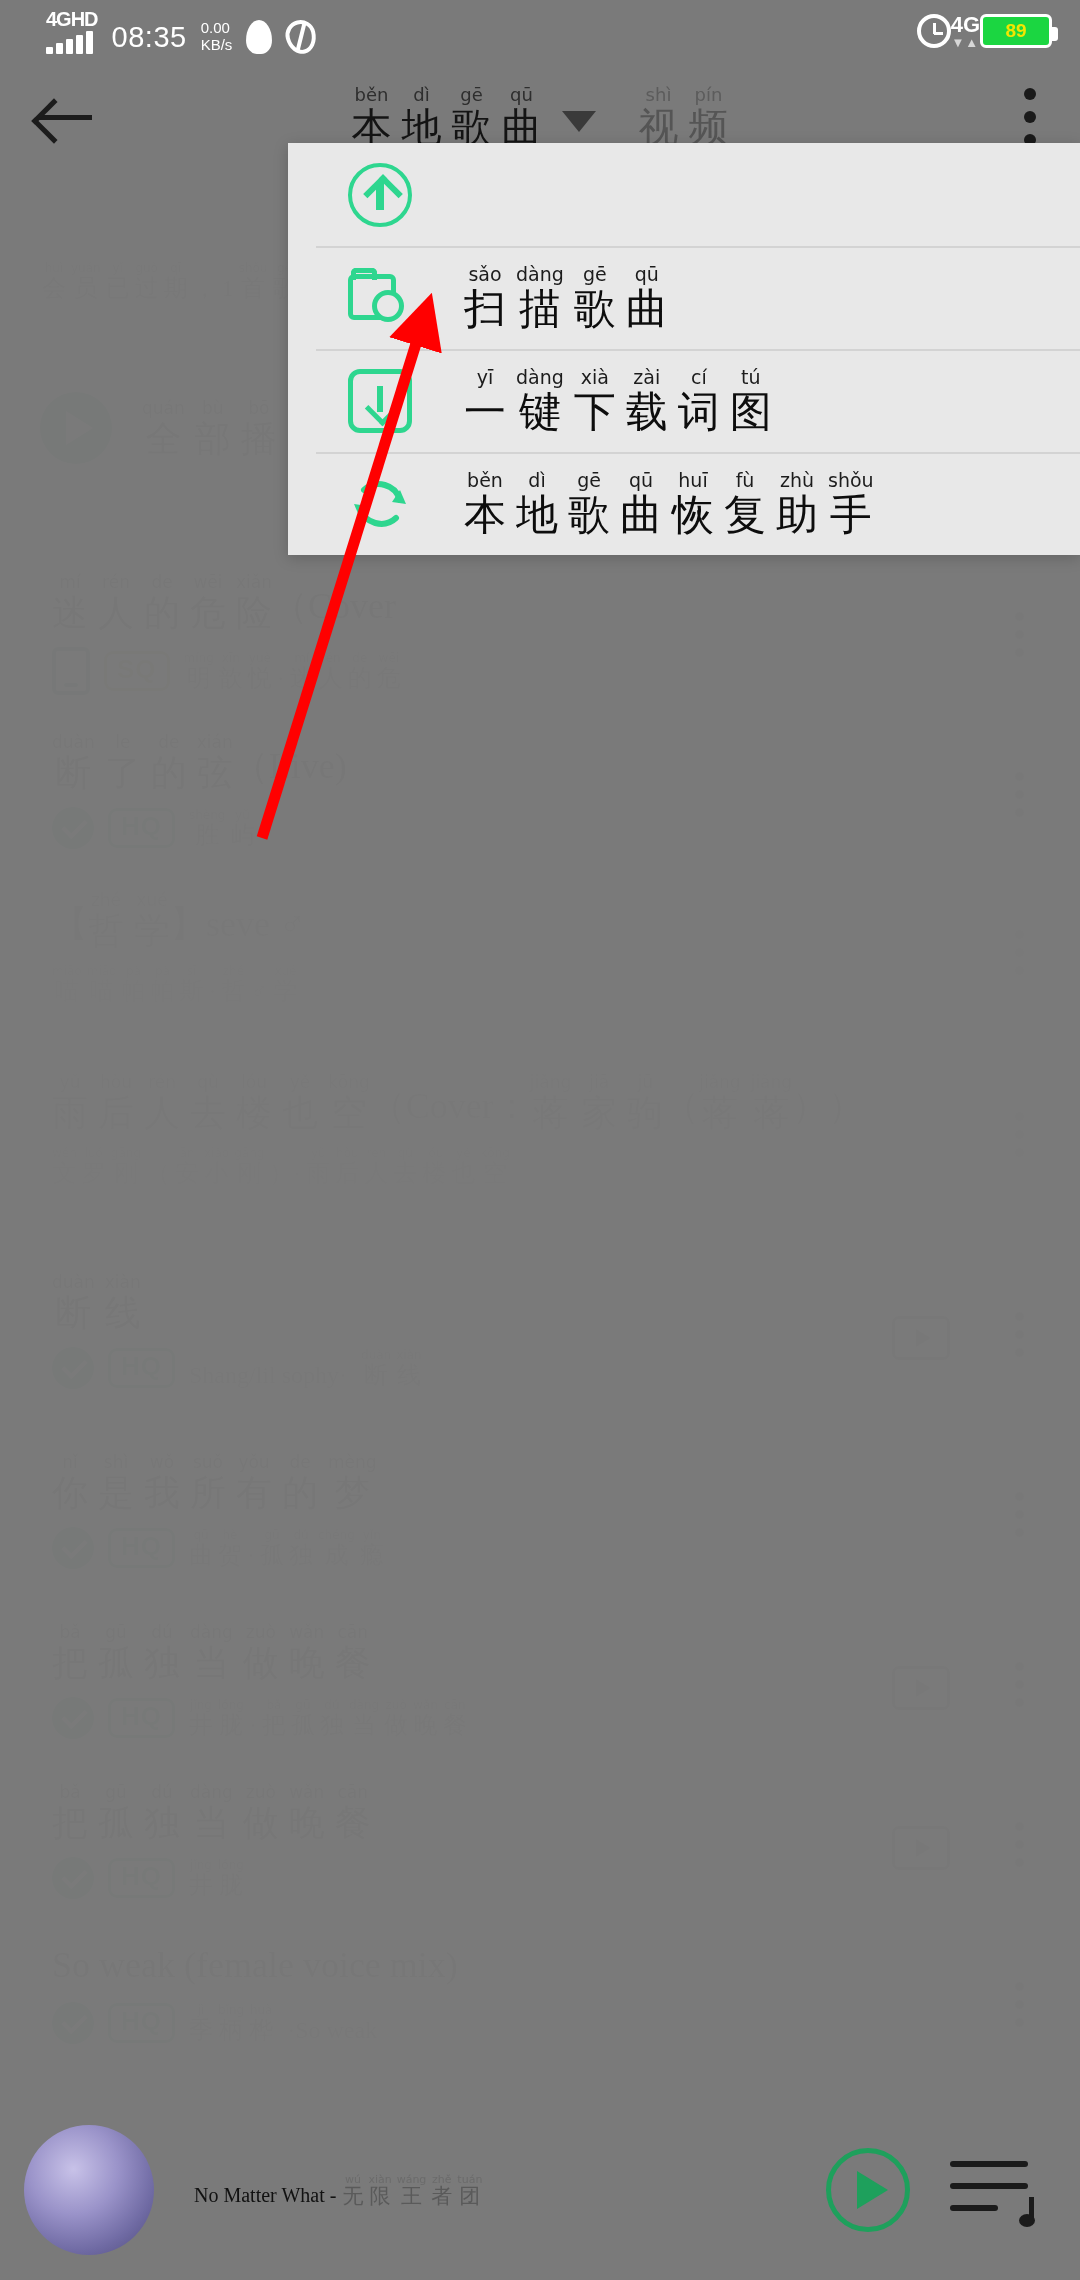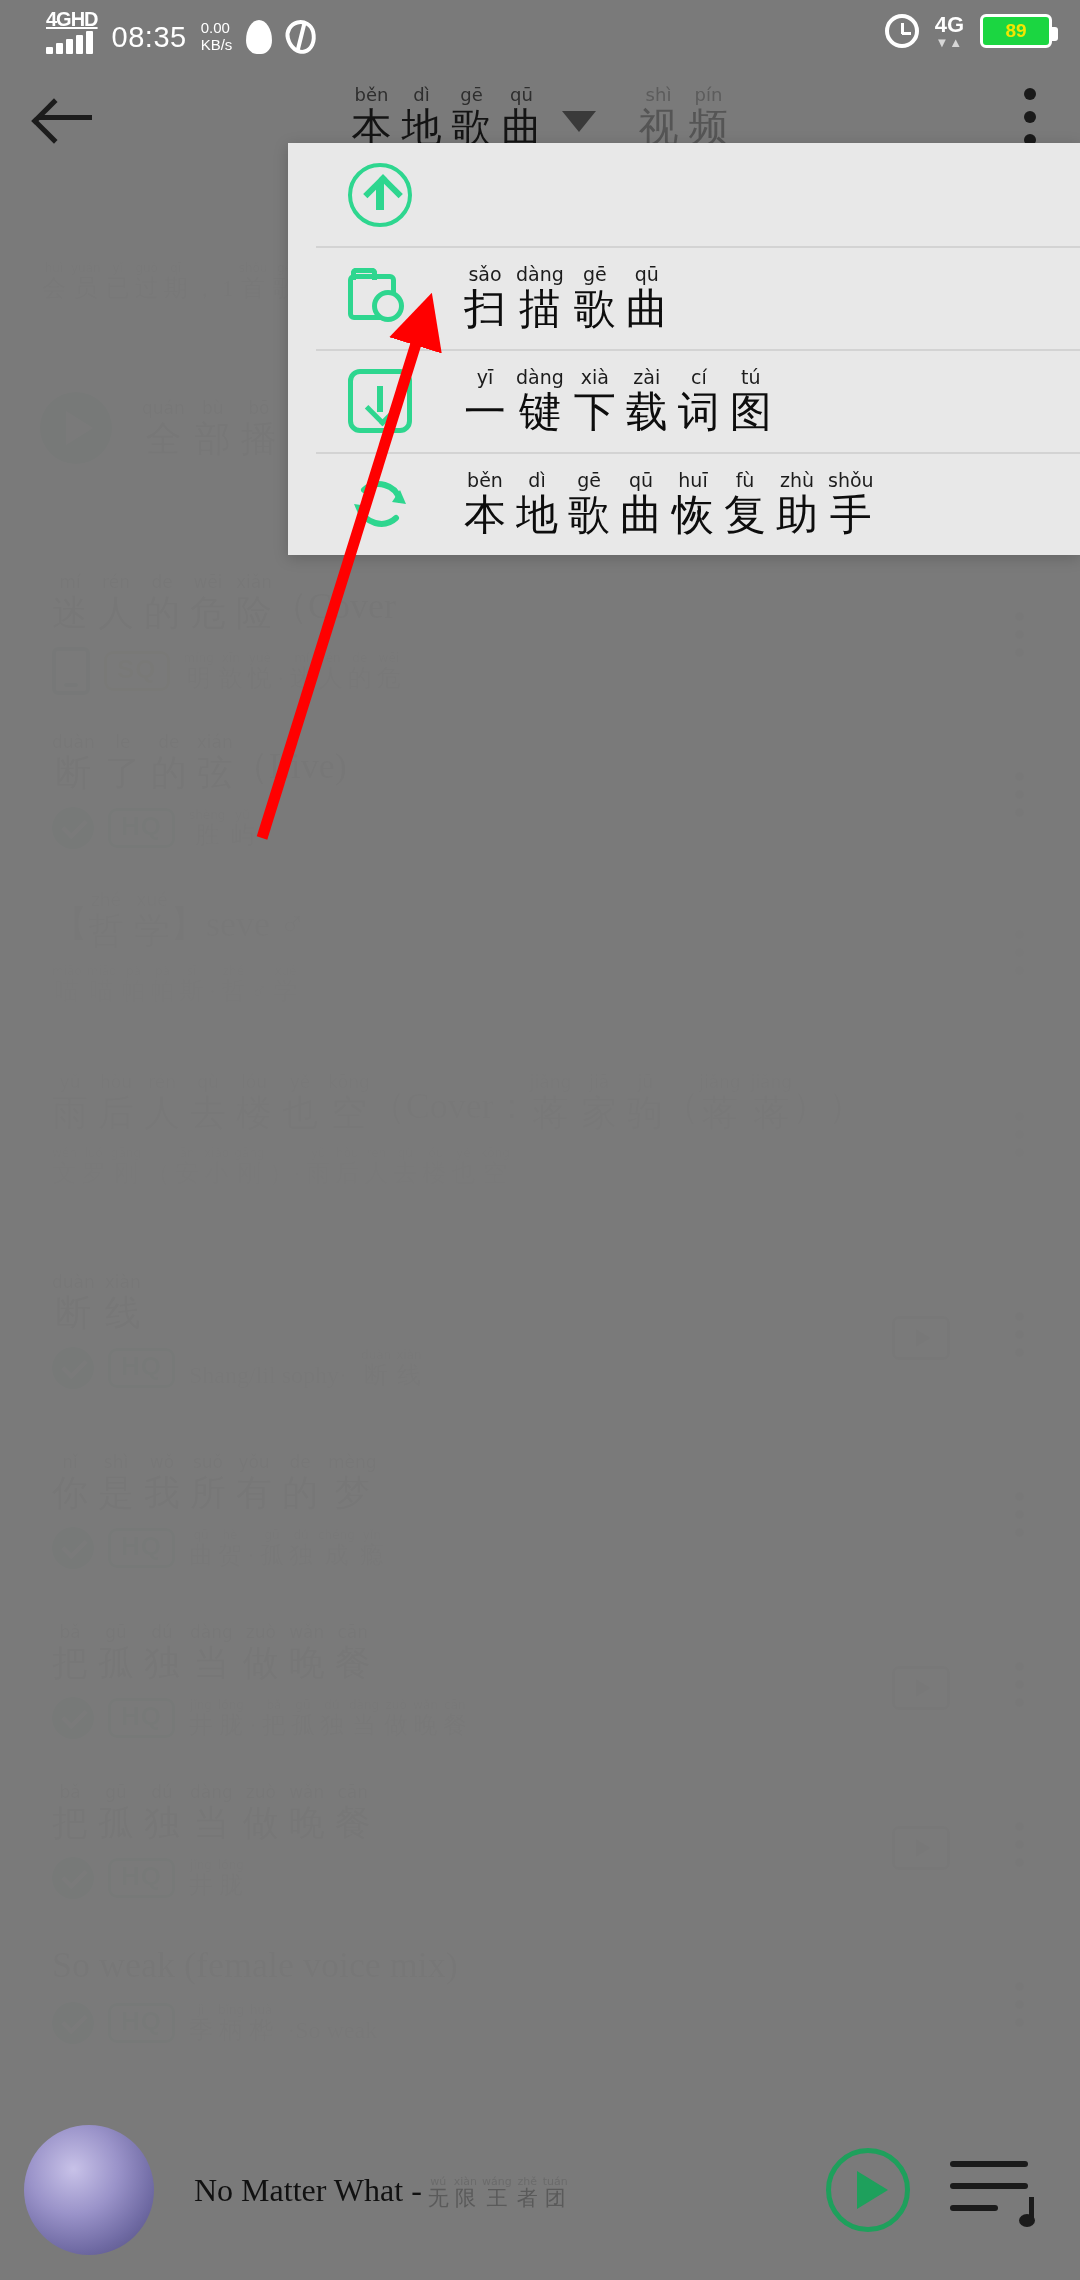--- a/index.html
+++ b/index.html
@@ -23,23 +23,23 @@
     pointer-events: none;
   }
 
   
   #statusbar {
     position: absolute; top: 0; left: 0; width: 1080px; height: 62px;
     display: flex; align-items: center; z-index: 50;
     color: #ffffff;
   }
   .sb-left { display: flex; align-items: flex-end; gap: 14px; padding-left: 46px; }
-  .sb-right { margin-left: auto; display: flex; align-items: center; gap: 16px; padding-right: 28px; }
-
-  .net-block { display:flex; flex-direction:column; align-items:flex-start; line-height:1;text-decoration:underline; }
+  .sb-right { margin-left: auto; display: flex; align-items: center; padding-right: 28px; }
+
+  .net-block { display:flex; flex-direction:column; align-items:flex-start; line-height:1; }
   .net-label { font-size: 20px; font-weight: 700; letter-spacing: -1px; }
   .sig-bars { display:flex; align-items:flex-end; gap: 3px; height: 22px; margin-top: 3px;}
   .sig-bars i { display:block; width: 7px; background: #fff; border-radius: 1px; }
   .sig-bars i:nth-child(1){height:7px}
   .sig-bars i:nth-child(2){height:11px}
   .sig-bars i:nth-child(3){height:15px}
   .sig-bars i:nth-child(4){height:19px}
   .sig-bars i:nth-child(5){height:23px}
   .sb-time { font-size: 29px; font-weight: 500; letter-spacing: 0.5px; }
   .sb-speed { display:flex; flex-direction:column; align-items:flex-start; line-height:1.15; font-size:15px; }
@@ -1068,21 +1068,21 @@
     <marker id="arrowhead" markerWidth="5" markerHeight="5" refX="2.6" refY="2.5" orient="auto">
       <polygon points="0,0 5,2.5 0,5" fill="#ff0000"></polygon>
     </marker>
   </defs>
   <line x1="262" y1="838" x2="424" y2="318" stroke="#ff0000" stroke-width="11" marker-end="url(#arrowhead)"></line>
 </svg>
 
 <div id="playerbar">
   <div class="pb-art"></div>
   <div class="pb-title">
-    <span class="plain" style="font-size:32px;color:#111;">No Matter What - </span>
+    <span class="plain" style="font-size:20px;color:#111;">No Matter What - </span>
     <span class="ruby tiny" style="margin-left:6px;">
         <span class="rb">
           <span class="py">wú</span>
           <span class="hz">无</span>
         </span>
         <span class="rb">
           <span class="py">xiàn</span>
           <span class="hz">限</span>
         </span>
         <span class="rb">

